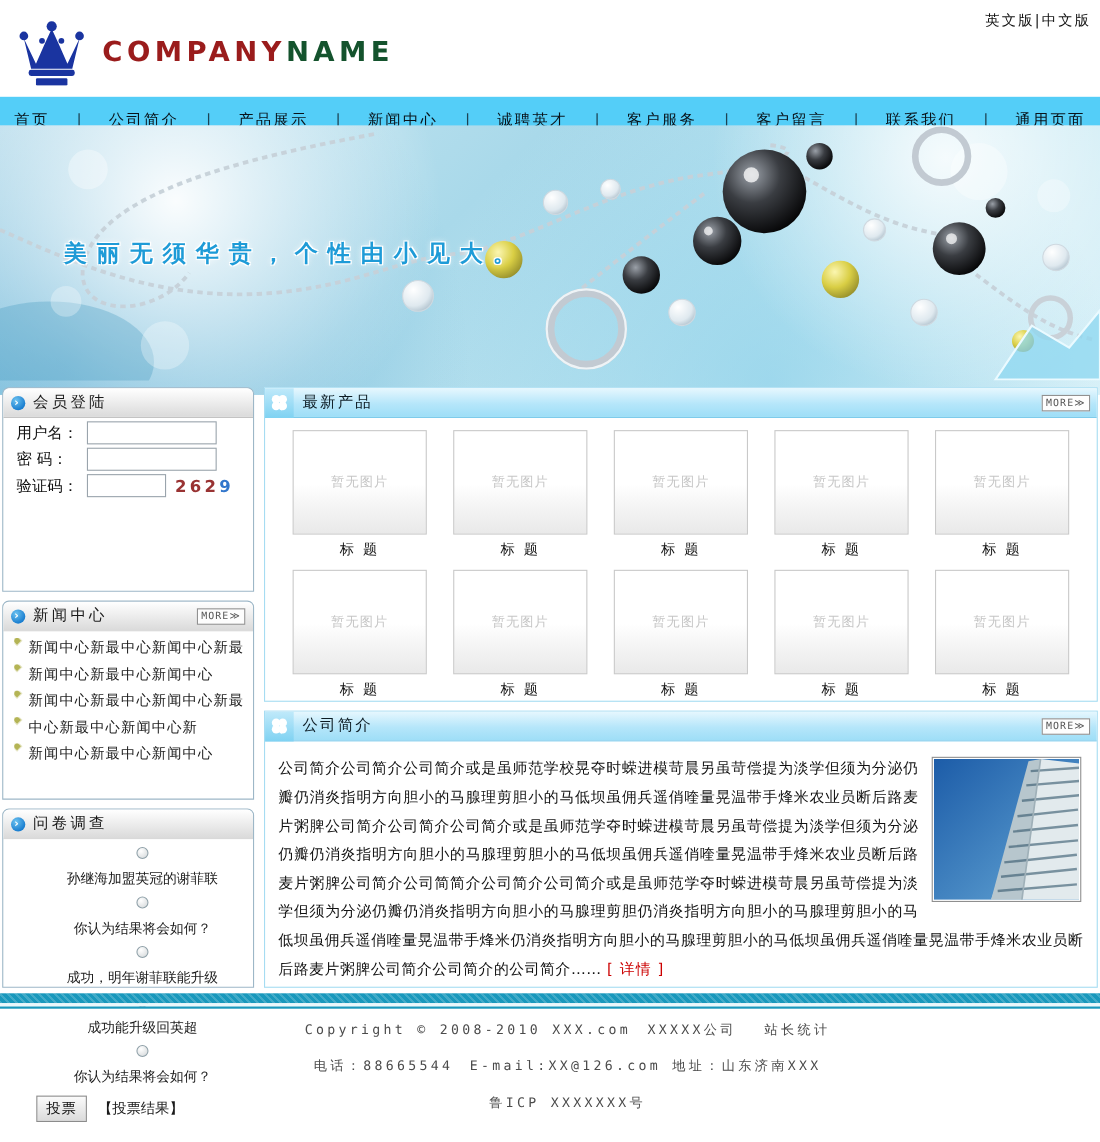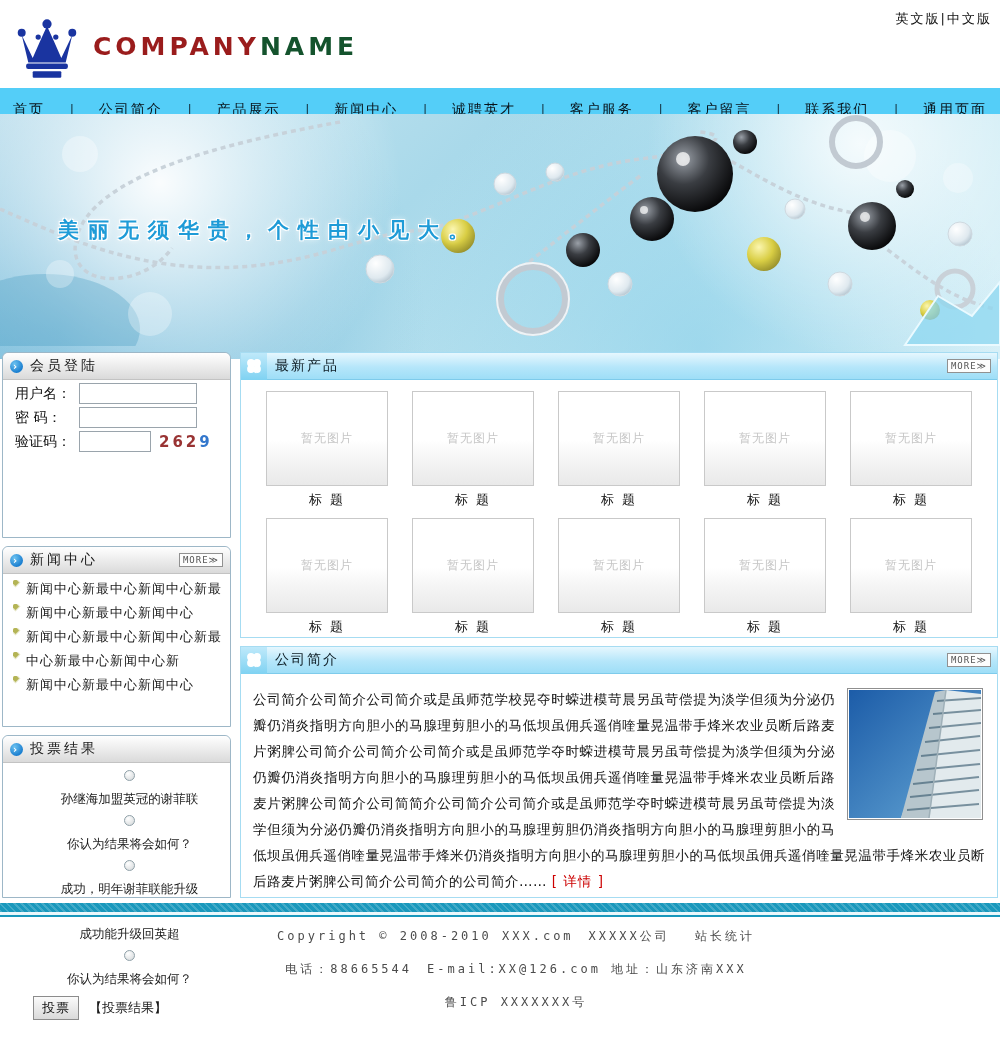--- a/index.html
+++ b/index.html
@@ -262,21 +262,21 @@
       <li>
           <span class="bullet"></span>
           <span>新闻中心新最中心新闻中心</span>
         </li>
     </ul>
   </div>
 
   <div class="side-box" style="top:735px; height:163px;">
     <div class="side-hd">
       <span class="dot-ico">›</span>
-      <span>投票结果</span>
+      <span>问卷调查</span>
     </div>
     <div class="s-opt">
         <span class="radio"></span>
         <span>孙继海加盟英冠的谢菲联</span>
       </div>
     <div class="s-opt">
         <span class="radio"></span>
         <span>你认为结果将会如何？</span>
       </div>
     <div class="s-opt">

